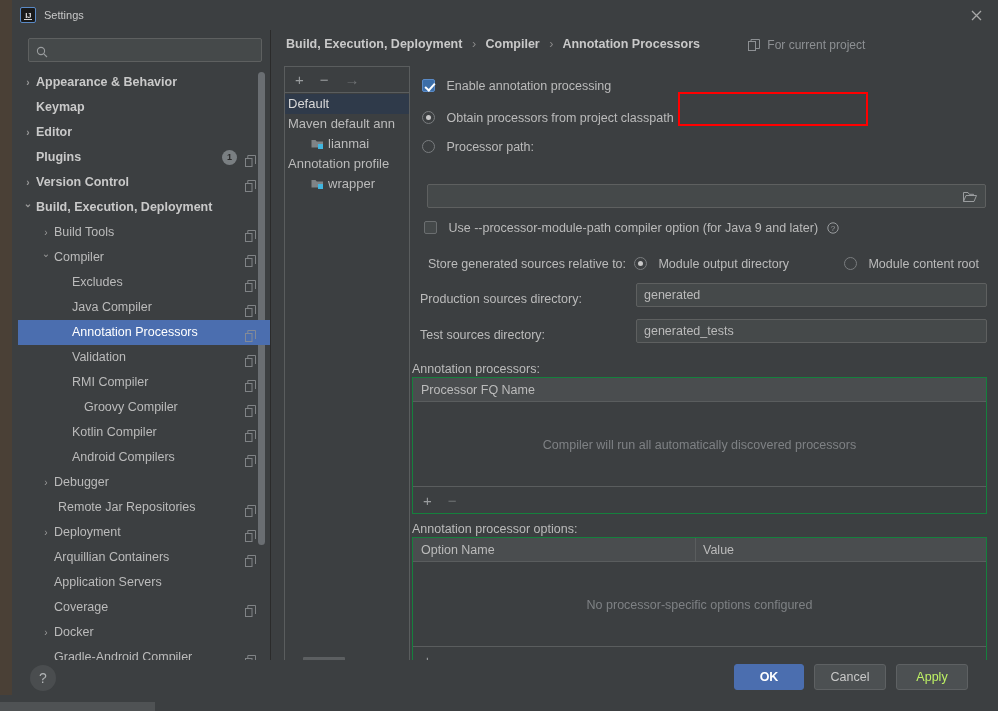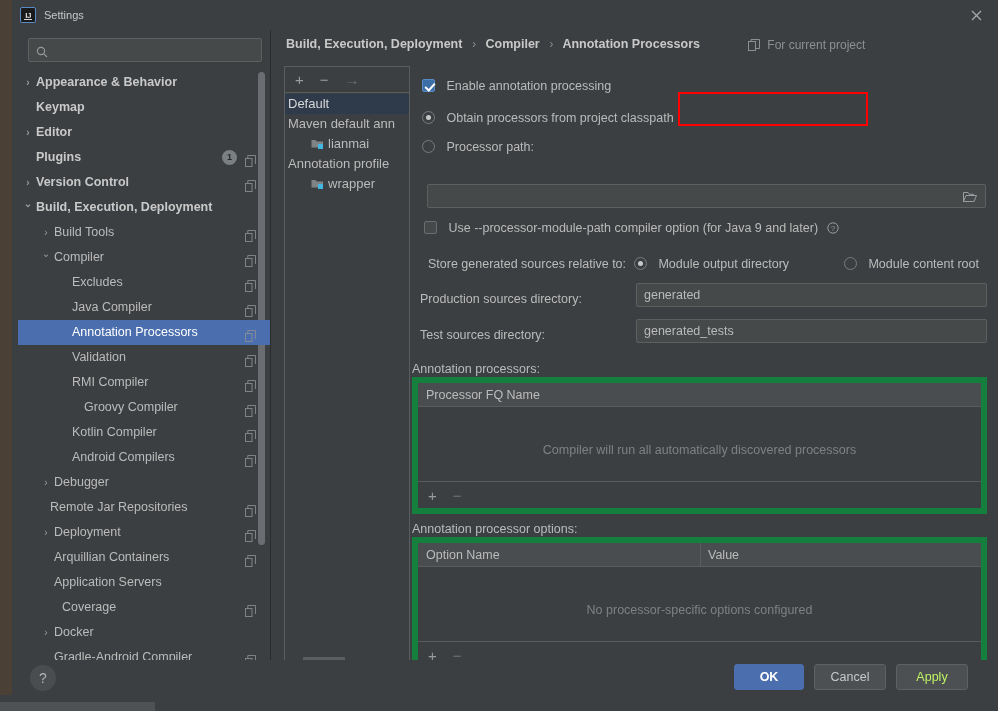--- a/index.html
+++ b/index.html
@@ -173,21 +173,21 @@
   }
 
   .txtfield {
     position:absolute; background:#45494a; border:1px solid #5e6060; border-radius:2px;
     font-size:12.5px; color:#bbbbbb; padding-left:7px; line-height: 1;
     display:flex; align-items:center;
   }
   .folder-ico { position:absolute; right:8px; top:6px; }
 
   .table-box {
-    position:absolute; border:6px solid #15803d; background:#3c3f41;
+    position:absolute; border:1px solid #15803d; background:#3c3f41;
   }
   .table-head {
     position:absolute; left:0; top:0; height:24px; width:100%;
     background:#4a4d4f; border-bottom:1px solid #5a5d5e;
   }
   .th { position:absolute; top:0; line-height:24px; font-size:12.5px; color:#bbbbbb; padding-left:8px; }
   .th-div { position:absolute; top:0; width:1px; height:23px; background:#5a5d5e; }
   .empty-msg {
     position:absolute; left:0; width:100%; text-align:center;
     font-size:12.5px; color:#7e8184;
@@ -349,21 +349,21 @@
           <span class="copy-ico"><svg width="11" height="12" viewBox="0 0 11 12">
               <rect x="0.5" y="3.5" width="6.5" height="8" stroke="#8d9093" fill="none" stroke-width="1"></rect>
               <path d="M2.8 3.5 V0.5 H10.5 V9" stroke="#8d9093" fill="none" stroke-width="1"></path>
             </svg></span>
         </div>
         <div class="tree-row" style="top: 400px; position: absolute; left: 0px; width: 252px;">
           <span class="arrow" style="left: 22px;">›</span>
           <span class="lbl" style="left: 36px;">Debugger</span>
         </div>
         <div class="tree-row" style="top: 425px; position: absolute; left: 0px; width: 252px;">
-          <span class="lbl" style="left: 32px; text-align: right;">Remote Jar Repositories</span>
+          <span class="lbl" style="left: 40px; text-align: right;">Remote Jar Repositories</span>
           <span class="copy-ico"><svg width="11" height="12" viewBox="0 0 11 12">
               <rect x="0.5" y="3.5" width="6.5" height="8" stroke="#8d9093" fill="none" stroke-width="1"></rect>
               <path d="M2.8 3.5 V0.5 H10.5 V9" stroke="#8d9093" fill="none" stroke-width="1"></path>
             </svg></span>
         </div>
         <div class="tree-row" style="top: 450px; position: absolute; left: 0px; width: 252px;">
           <span class="arrow" style="left: 22px;">›</span>
           <span class="lbl" style="left: 36px;">Deployment</span>
           <span class="copy-ico"><svg width="11" height="12" viewBox="0 0 11 12">
               <rect x="0.5" y="3.5" width="6.5" height="8" stroke="#8d9093" fill="none" stroke-width="1"></rect>
@@ -374,21 +374,21 @@
           <span class="lbl" style="left: 36px;">Arquillian Containers</span>
           <span class="copy-ico"><svg width="11" height="12" viewBox="0 0 11 12">
               <rect x="0.5" y="3.5" width="6.5" height="8" stroke="#8d9093" fill="none" stroke-width="1"></rect>
               <path d="M2.8 3.5 V0.5 H10.5 V9" stroke="#8d9093" fill="none" stroke-width="1"></path>
             </svg></span>
         </div>
         <div class="tree-row" style="top: 500px; position: absolute; left: 0px; width: 252px;">
           <span class="lbl" style="left: 36px;">Application Servers</span>
         </div>
         <div class="tree-row" style="top: 525px; position: absolute; left: 0px; width: 252px;">
-          <span class="lbl" style="left: 36px; margin-left: 8px;">Coverage</span>
+          <span class="lbl" style="left: 36px;">Coverage</span>
           <span class="copy-ico"><svg width="11" height="12" viewBox="0 0 11 12">
               <rect x="0.5" y="3.5" width="6.5" height="8" stroke="#8d9093" fill="none" stroke-width="1"></rect>
               <path d="M2.8 3.5 V0.5 H10.5 V9" stroke="#8d9093" fill="none" stroke-width="1"></path>
             </svg></span>
         </div>
         <div class="tree-row" style="top: 550px; position: absolute; left: 0px; width: 252px;">
           <span class="arrow" style="left: 22px;">›</span>
           <span class="lbl" style="left: 36px;">Docker</span>
         </div>
         <div class="tree-row" style="top: 575px; position: absolute; left: 0px; width: 252px;">

